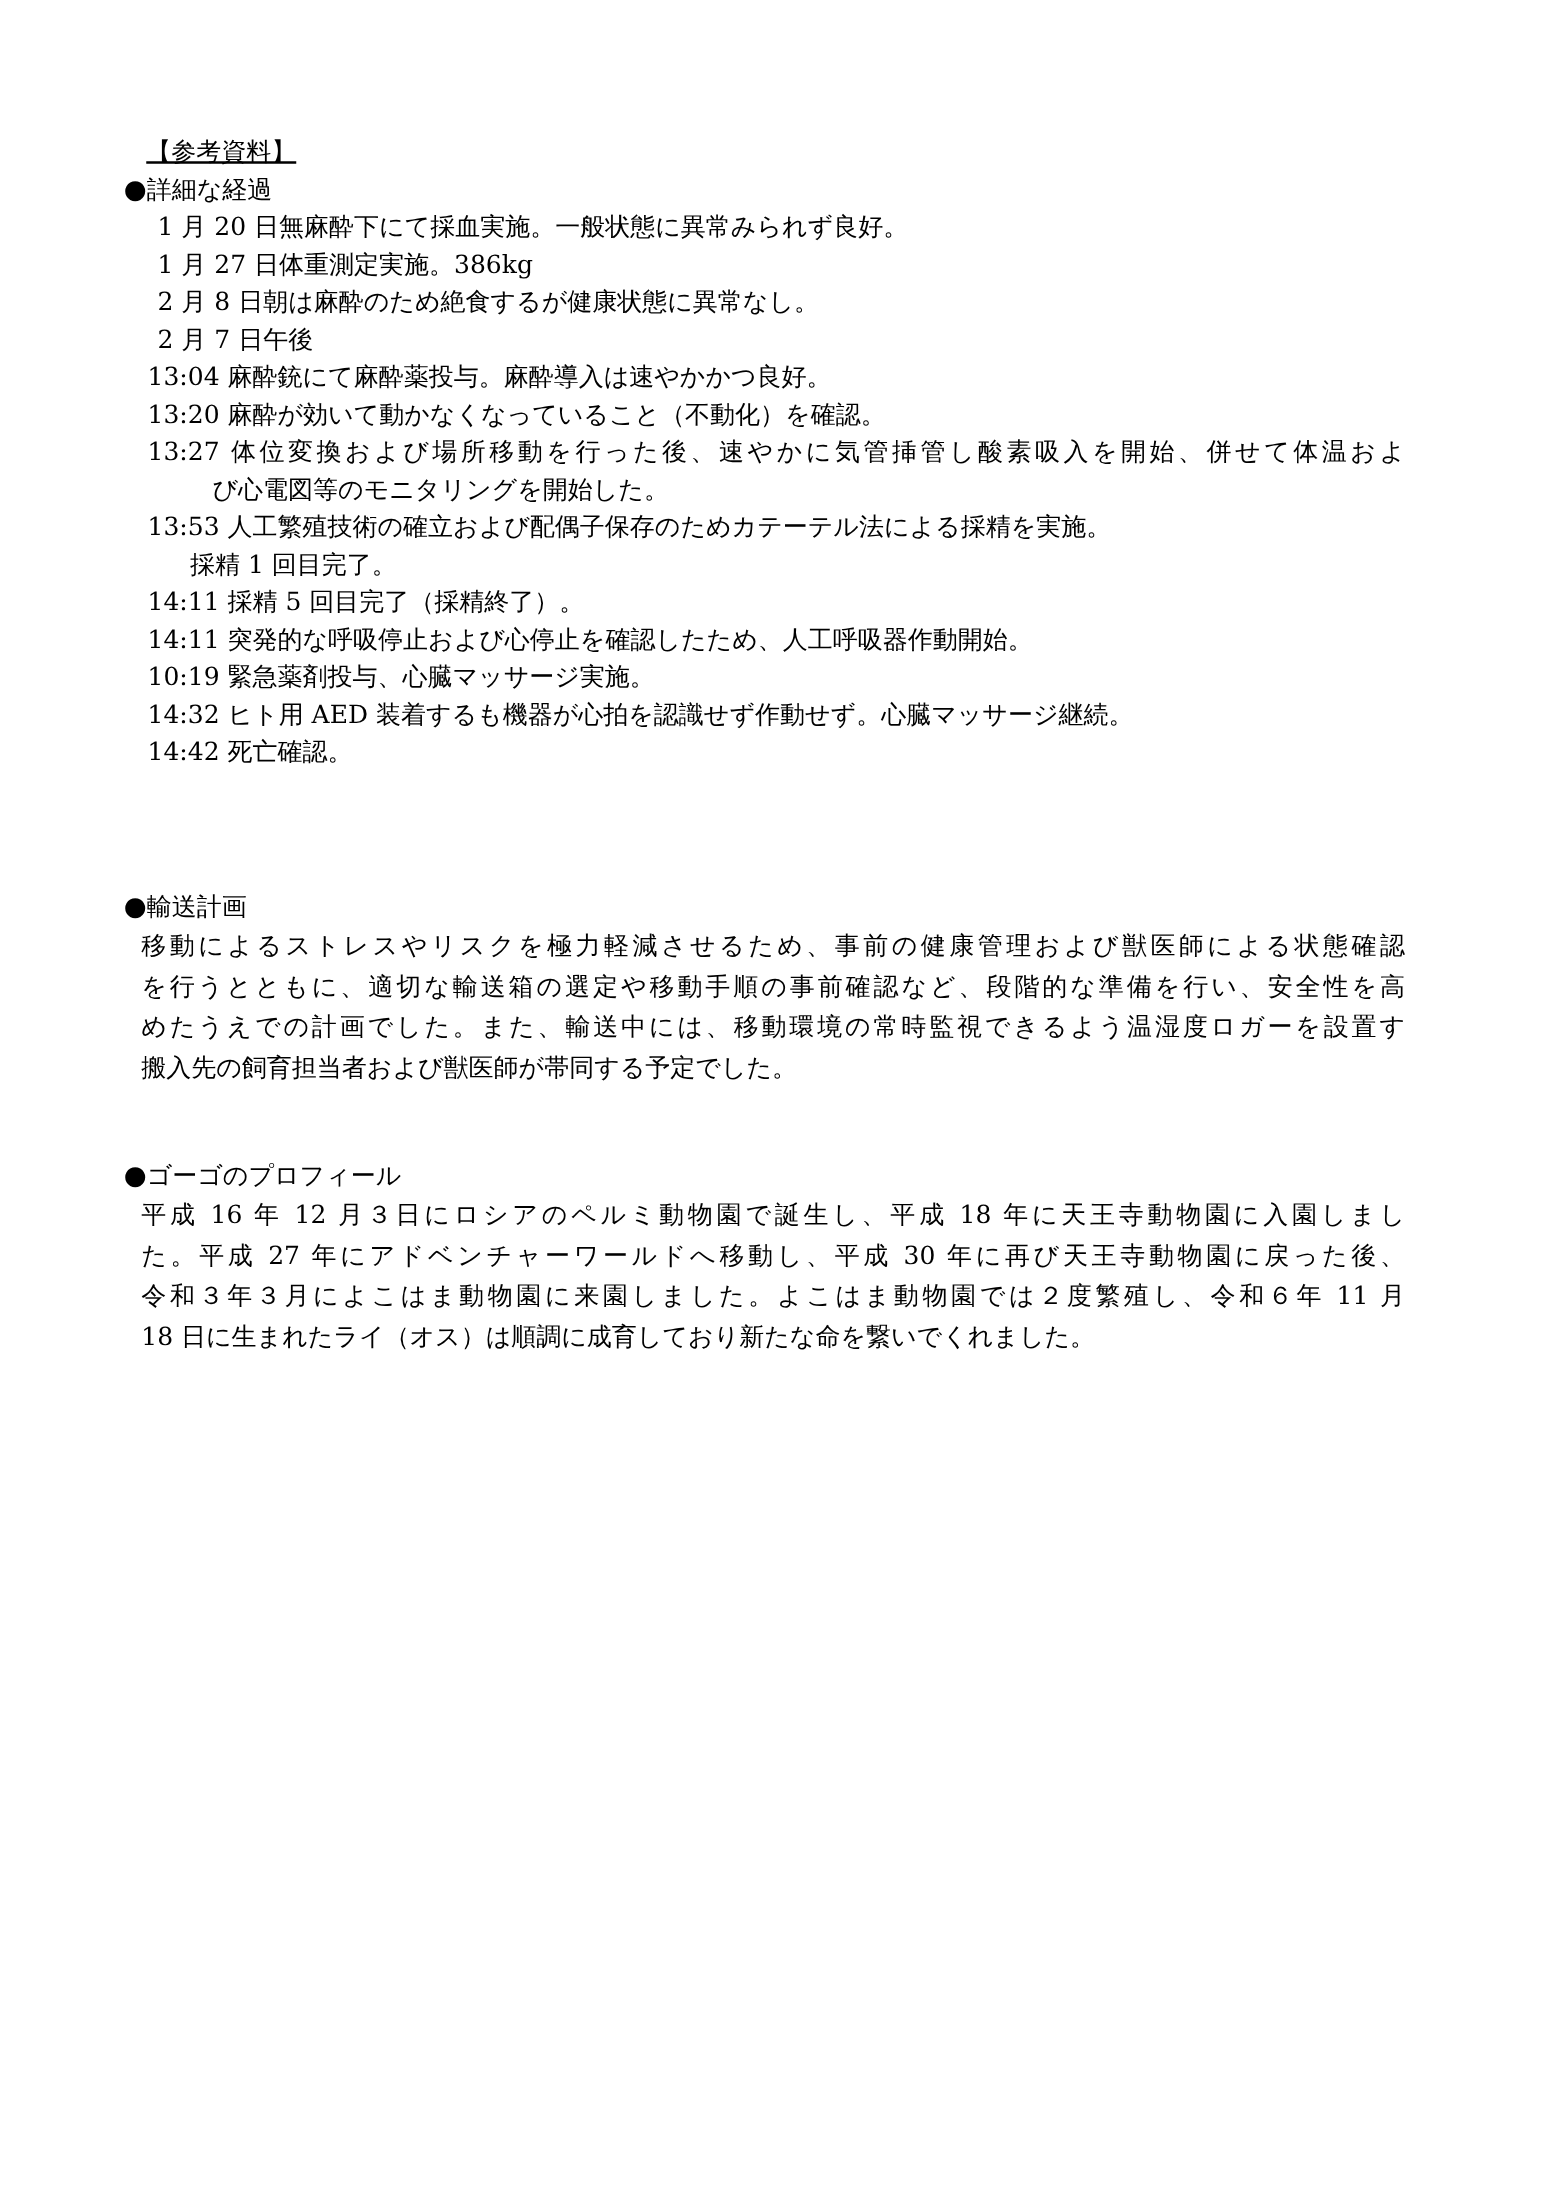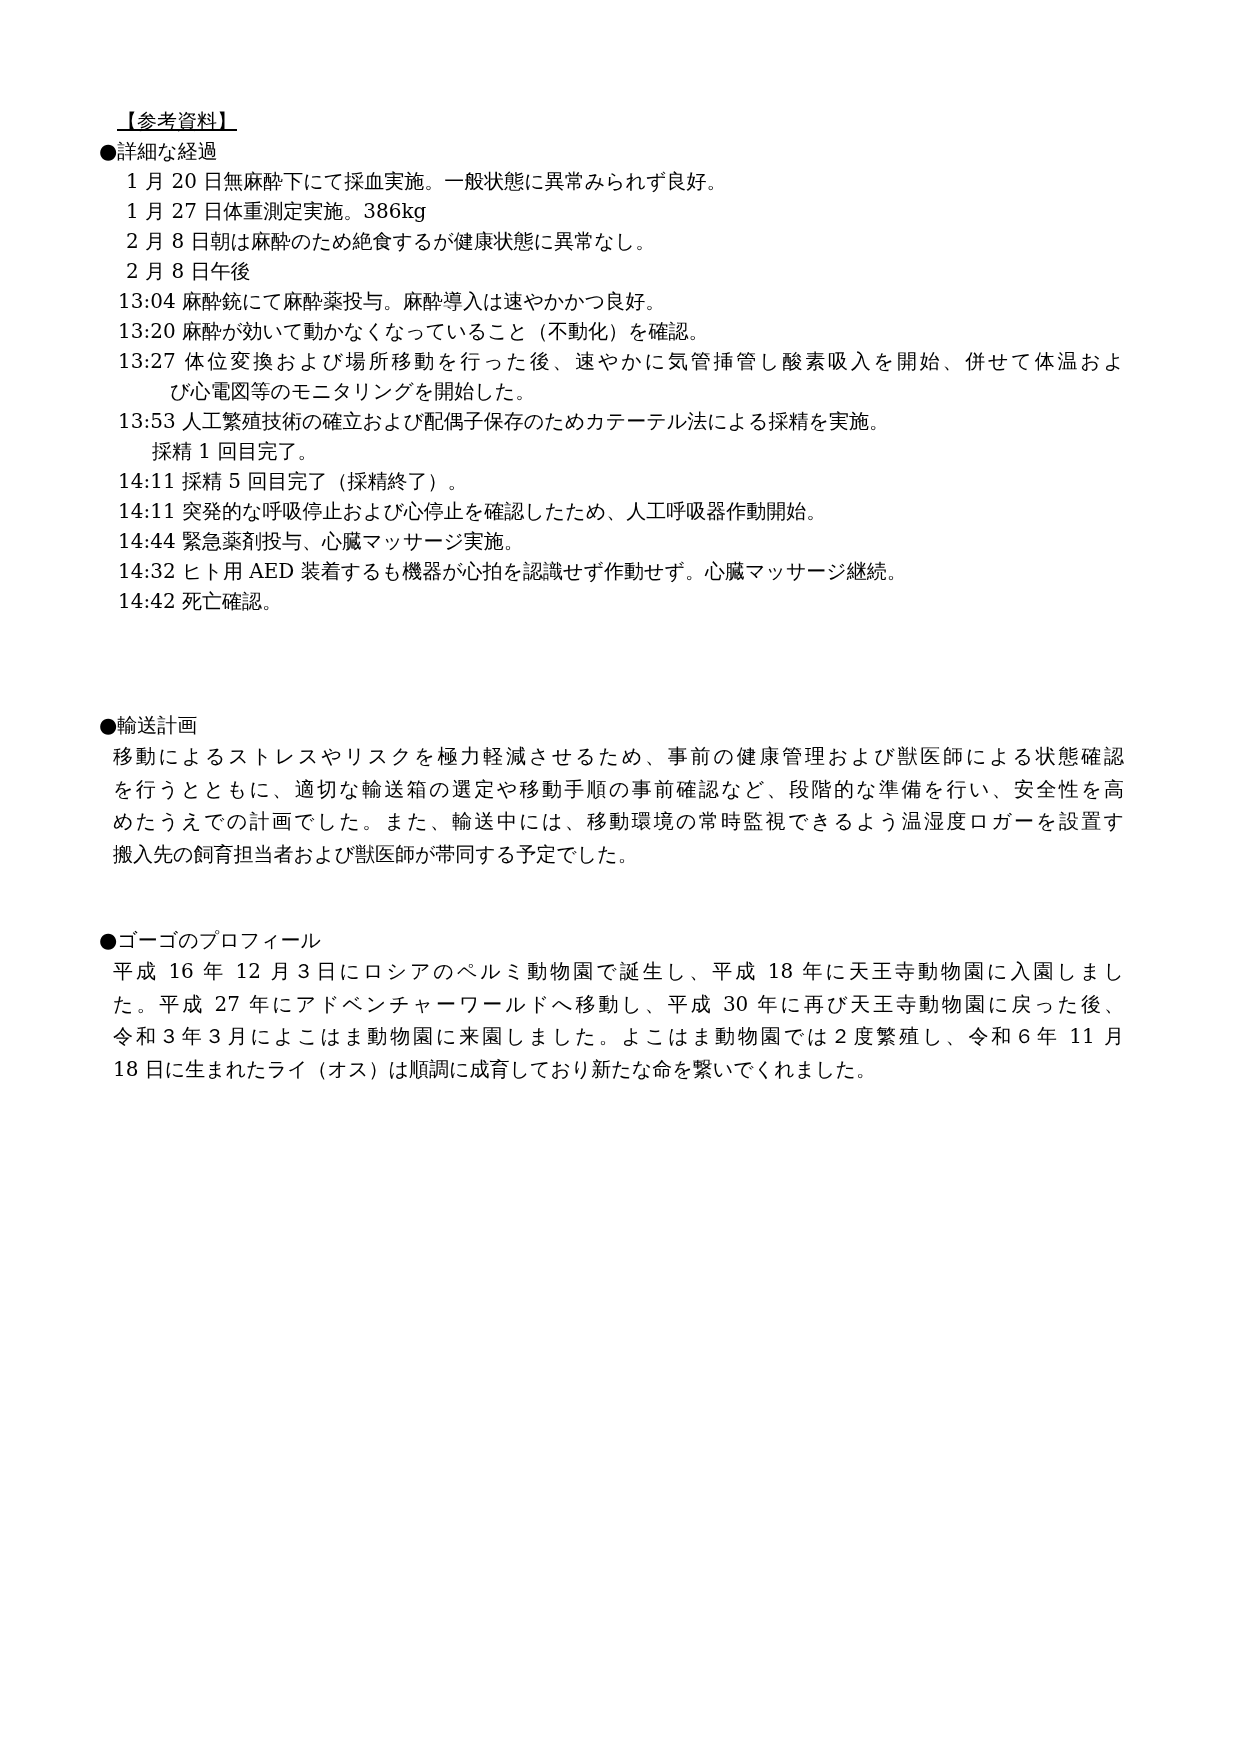--- a/index.html
+++ b/index.html
@@ -38,30 +38,30 @@
 
     <div class="doc-title">【参考資料】</div>
 
     <div class="sec-heading">
       <span class="bullet">●</span><span>詳細な経過</span>
     </div>
 
     <div class="tl-line tl-date">1 月 20 日無麻酔下にて採血実施。一般状態に異常みられず良好。</div>
     <div class="tl-line tl-date">1 月 27 日体重測定実施。386kg</div>
     <div class="tl-line tl-date">2 月 8 日朝は麻酔のため絶食するが健康状態に異常なし。</div>
-    <div class="tl-line tl-date">2 月 8 日午後</div>
+    <div class="tl-line tl-date">2 月 7 日午後</div>
     <div class="tl-line tl-time">13:04 麻酔銃にて麻酔薬投与。麻酔導入は速やかかつ良好。</div>
     <div class="tl-line tl-time">13:20 麻酔が効いて動かなくなっていること（不動化）を確認。</div>
     <div class="tl-time-wrap">13:27 体位変換および場所移動を行った後、速やかに気管挿管し酸素吸入を開始、併せて体温およ</div>
     <div class="tl-line tl-cont1">び心電図等のモニタリングを開始した。</div>
     <div class="tl-line tl-time">13:53 人工繁殖技術の確立および配偶子保存のためカテーテル法による採精を実施。</div>
     <div class="tl-line tl-cont2">採精 1 回目完了。</div>
     <div class="tl-line tl-time">14:11 採精 5 回目完了（採精終了）。</div>
     <div class="tl-line tl-time">14:11 突発的な呼吸停止および心停止を確認したため、人工呼吸器作動開始。</div>
-    <div class="tl-line tl-time">14:44 緊急薬剤投与、心臓マッサージ実施。</div>
+    <div class="tl-line tl-time">10:19 緊急薬剤投与、心臓マッサージ実施。</div>
     <div class="tl-line tl-time">14:32 ヒト用 AED 装着するも機器が心拍を認識せず作動せず。心臓マッサージ継続。</div>
     <div class="tl-line tl-time">14:42 死亡確認。</div>
 
     <div class="sec-heading gap-transport">
       <span class="bullet">●</span><span>輸送計画</span>
     </div>
 
     <div class="para">
       <div class="jl">移動によるストレスやリスクを極力軽減させるため、事前の健康管理および獣医師による状態確認</div>
       <div class="jl">を行うとともに、適切な輸送箱の選定や移動手順の事前確認など、段階的な準備を行い、安全性を高</div>

